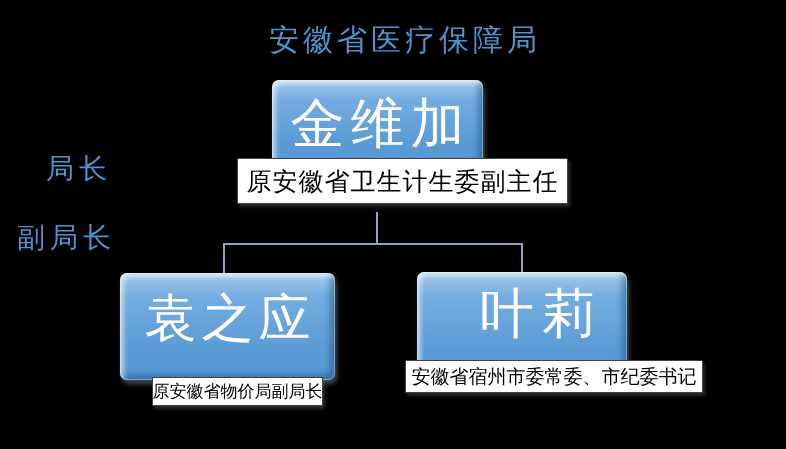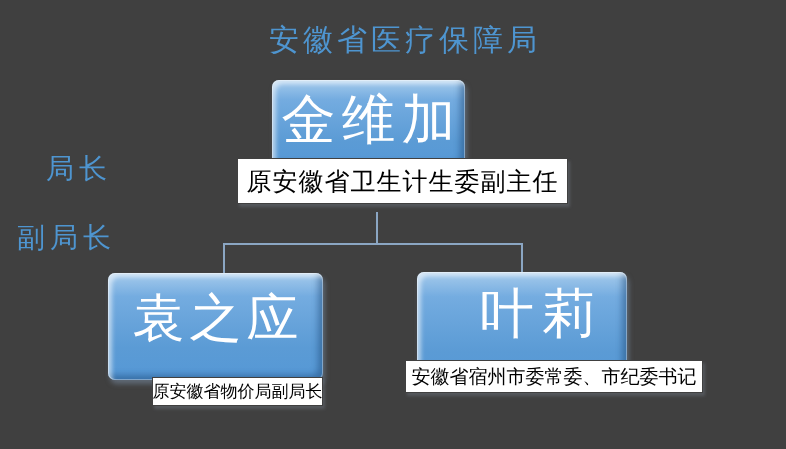--- a/index.html
+++ b/index.html
@@ -6,21 +6,21 @@
     margin: 0; padding: 0;
     background: #ffffff;
   }
   body {
     font-family: "DejaVu Serif", serif;
   }
   .stage {
     position: relative;
     width: 786px;
     height: 449px;
-    background: #404040;
+    background: #000000;
     overflow: hidden;
   }
   .chart-title {
     position: absolute;
     left: 240px; top: 20px; width: 330px;
     text-align: center;
     font-size: 30px;
     letter-spacing: 4px;
     color: #4e95d0;
     white-space: nowrap;
@@ -47,24 +47,24 @@
       inset 0 0 0 1px rgba(255,255,255,.35),
       inset 4px 4px 4px rgba(255,255,255,.55),
       inset -5px -5px 6px rgba(23,64,110,.45),
       2px 4px 5px rgba(125,145,170,.5);
   }
   .node-name {
     color: #ffffff;
     line-height: 1;
     white-space: nowrap;
   }
-  .node-root { left: 272px; top: 80px; width: 193px; height: 88px; font-family: Liberation Mono, monospace; }
+  .node-root { left: 272px; top: 80px; width: 211px; height: 88px; }
   .node-root .node-name { font-size: 54px; letter-spacing: 6px; padding-left: 6px; }
 
-  .node-child-0 { left: 108px; top: 273px; width: 215px; height: 107px; padding-bottom: 18px; box-sizing: border-box; }
+  .node-child-0 { left: 120px; top: 273px; width: 215px; height: 107px; padding-bottom: 18px; box-sizing: border-box; }
   .node-child-0 .node-name { font-size: 52px; letter-spacing: 5px; padding-left: 5px; }
 
   .node-child-1 { left: 417px; top: 272px; width: 210px; height: 113px; padding-bottom: 30px; box-sizing: border-box; }
   .node-child-1 .node-name { font-size: 54px; letter-spacing: 8px; padding-left: 8px; margin-left: 32px; }
 
   .desc-box {
     position: absolute;
     z-index: 3;
     background: #ffffff;
     border: 1px solid #404040;

